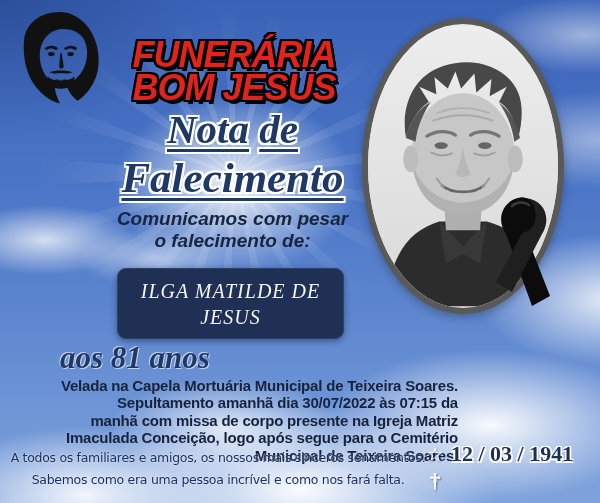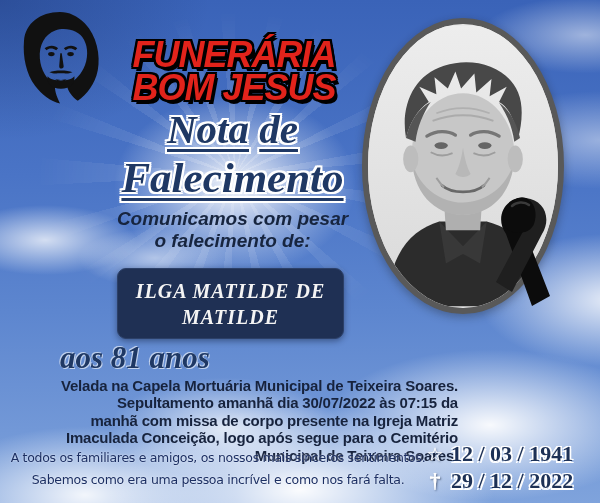--- a/index.html
+++ b/index.html
@@ -58,21 +58,21 @@
     position:absolute; left:35px; top:208px; width:395px; text-align:center;
     font-family:"Liberation Sans", sans-serif; font-style:italic; font-weight:700;
     font-size:19px; line-height:1.15; color:#17253f;
   }
   
   .nameplate{
     position:absolute; left:117px; top:268px; width:227px; height:71px;
     background:#1f3054; border-radius:9px; border:1px solid #2c4068;
     display:flex; flex-direction:column; align-items:center; justify-content:center;
     box-shadow:0 2px 6px rgba(10,20,45,.45);
-    font-family:"Liberation Serif", serif; font-weight:700; font-style:italic;
+    font-family:"Liberation Serif", serif; font-weight:400; font-style:italic;
     font-size:20px; line-height:1.3; color:#f4f4f4; letter-spacing:1px; text-align:center;
   }
   .age{
     position:absolute; left:60px; top:340px; width:360px; text-align:left;
     font-family:"Liberation Serif", serif; font-weight:700; font-style:italic;
     font-size:31px; color:#1f3864;
     text-shadow:-1px -1px 0 rgba(255,255,255,.6), 1px 1px 0 rgba(255,255,255,.6);
   }
   
   .details{
@@ -145,21 +145,21 @@
     </div>
   </div>
 
   <div class="intro">
     <div>Comunicamos com pesar</div>
     <div>o falecimento de:</div>
   </div>
 
   <div class="nameplate">
     <div>ILGA MATILDE DE</div>
-    <div>MATILDE</div>
+    <div>JESUS</div>
   </div>
 
   <div class="age">aos 81 anos</div>
 
   <div class="details">
       <div>Velada na Capela Mortuária Municipal de Teixeira Soares.</div>
       <div>Sepultamento amanhã dia 30/07/2022  às 07:15 da</div>
       <div>manhã com missa de corpo presente na Igreja Matriz</div>
       <div>Imaculada Conceição, logo após segue para o Cemitério</div>
       <div>Municipal de Teixeira Soares.</div>
@@ -168,21 +168,20 @@
   <div class="condolence cond1">A todos os familiares e amigos, os nossos mais sinceros sentimentos.</div>
   <div class="condolence cond2">Sabemos como era uma pessoa incrível e como nos fará falta.</div>
 
   <div class="dates">
     <div class="date-row">
       <span class="date-icon star">☆</span>
       <span class="date-value">12 / 03 / 1941</span>
     </div>
     <div class="date-row">
       <span class="date-icon cross">†</span>
-      <span class="date-value">29 / 12 / 2022</span>
     </div>
   </div>
 
   <div class="photo">
     <svg viewBox="0 0 200 295" width="100%" height="100%" aria-hidden="true">
       <defs>
         <linearGradient id="bgg" x1="0" y1="0" x2="0" y2="1">
           <stop offset="0" stop-color="#efedea"></stop>
             <stop offset="1" stop-color="#dcd9d4"></stop>
         </linearGradient>

